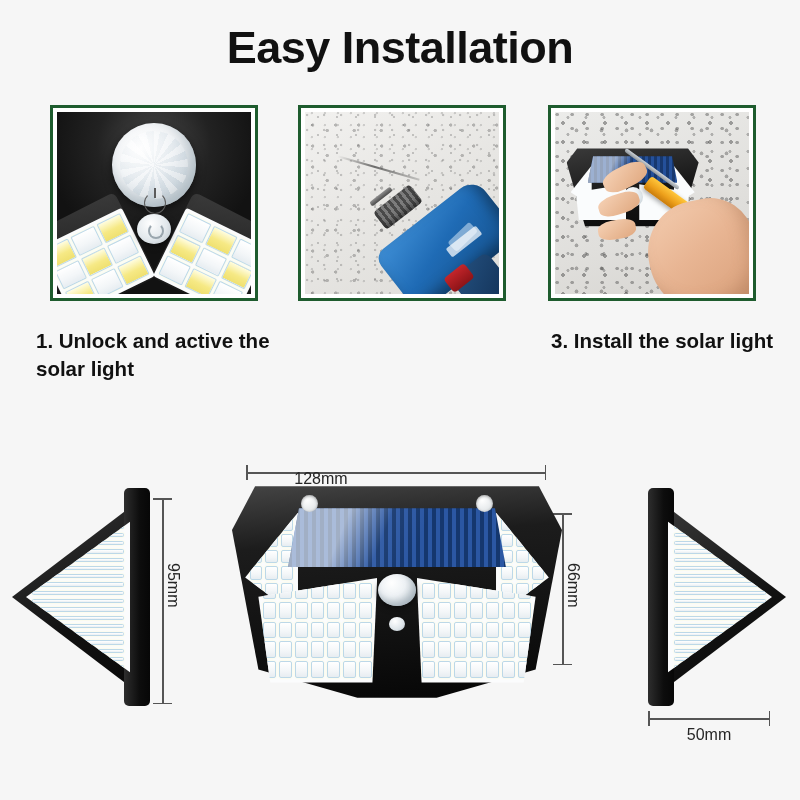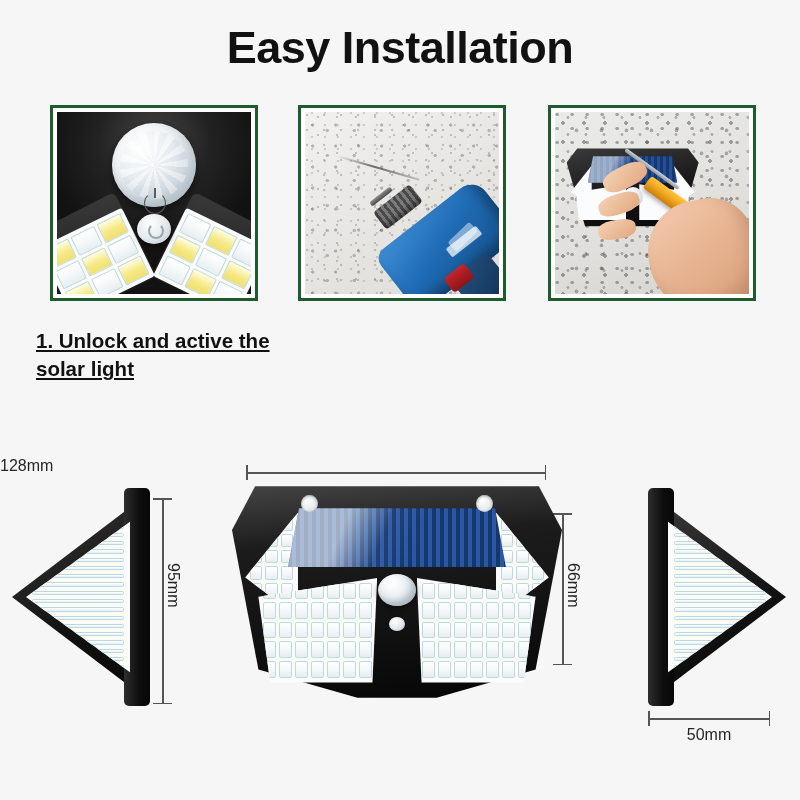--- a/index.html
+++ b/index.html
@@ -411,21 +411,21 @@
   
   .caption {
     position: absolute;
     top: 327px;
     width: 235px;
     font-size: 20.5px;
     font-weight: bold;
     color: #111111;
     line-height: 1.38;
   }
-  #caption-1 { left: 36px; text-decoration: underline; }
+  #caption-1 { left: 36px; }
   #caption-2 { left: 300px; }
   #caption-3 { left: 551px; }
 
   
   .dim-line {
     position: absolute;
     background: #555555;
   }
   .dim-h { height: 1.5px; }
   .dim-v { width: 1.5px; }
@@ -692,26 +692,27 @@
       <div class="p3-shaft"></div>
       <div class="p3-driver"></div>
       <div class="p3-hand"></div>
       <div class="p3-finger p3-f1"></div>
       <div class="p3-finger p3-f2"></div>
       <div class="p3-finger p3-f3"></div>
     </div>
   </div>
 
   <div class="caption" id="caption-1">1. Unlock and active the solar light</div>
+  <div class="caption" id="caption-3">3. Install the solar light</div>
 
   <div class="dim-line dim-h" style="left:246px; top:472px; width:300px;">
     <div class="cap-v" style="left:0;"></div>
     <div class="cap-v" style="right:0;"></div>
   </div>
-  <div class="dim-label" style="left:0; top:457px; width:642px; text-align:left;">128mm</div>
+  <div class="dim-label" style="left:0; top:470px; width:642px; text-align:center;">128mm</div>
 
   <div class="dim-line dim-v" style="left:162px; top:498px; height:206px;">
     <div class="cap-h" style="top:0;"></div>
     <div class="cap-h" style="bottom:0;"></div>
   </div>
   <div class="dim-label vert" style="left:182px; top:563px;">95mm</div>
 
   <div class="dim-line dim-v" style="left:562px; top:513px; height:152px;">
     <div class="cap-h" style="top:0;"></div>
     <div class="cap-h" style="bottom:0;"></div>

